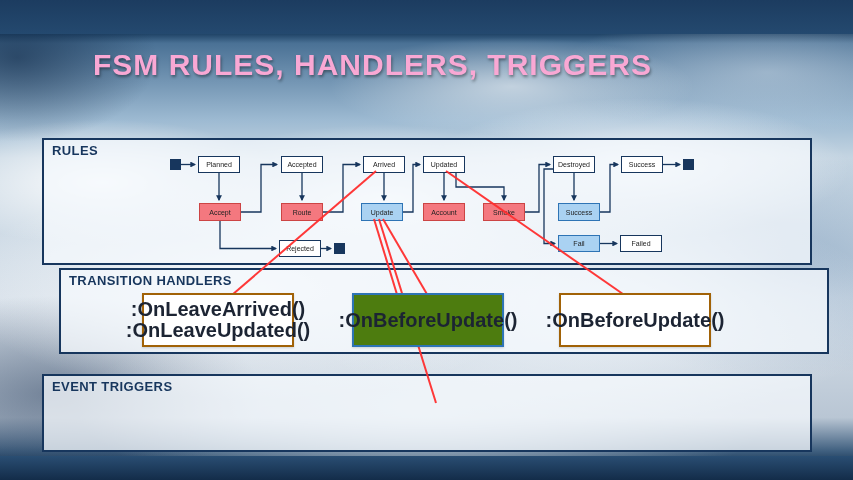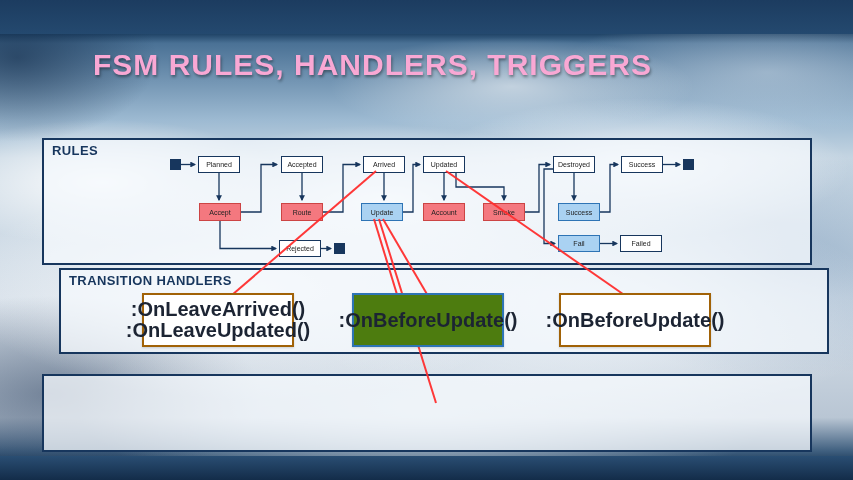--- a/index.html
+++ b/index.html
@@ -151,20 +151,21 @@
     </div>
     <div class="hbox blue hbox-2">
       <div>:OnBeforeUpdate()</div>
     </div>
     <div class="hbox hbox-3">
       <div>:OnBeforeUpdate()</div>
     </div>
   </section>
 
   <section class="panel panel-triggers">
+    <div class="panel-label">EVENT TRIGGERS</div>
 
   </section>
 
   <svg class="red-overlay" width="853" height="480" viewBox="0 0 853 480">
     <g stroke="#ff2e2e" stroke-width="2" opacity="0.95">
       <line x1="376" y1="171" x2="225" y2="301"></line>
       <line x1="374" y1="219" x2="399" y2="301"></line>
       <line x1="383" y1="219" x2="431" y2="301"></line>
       <line x1="379" y1="219" x2="436" y2="403"></line>
       <line x1="446" y1="171" x2="633" y2="301"></line>

